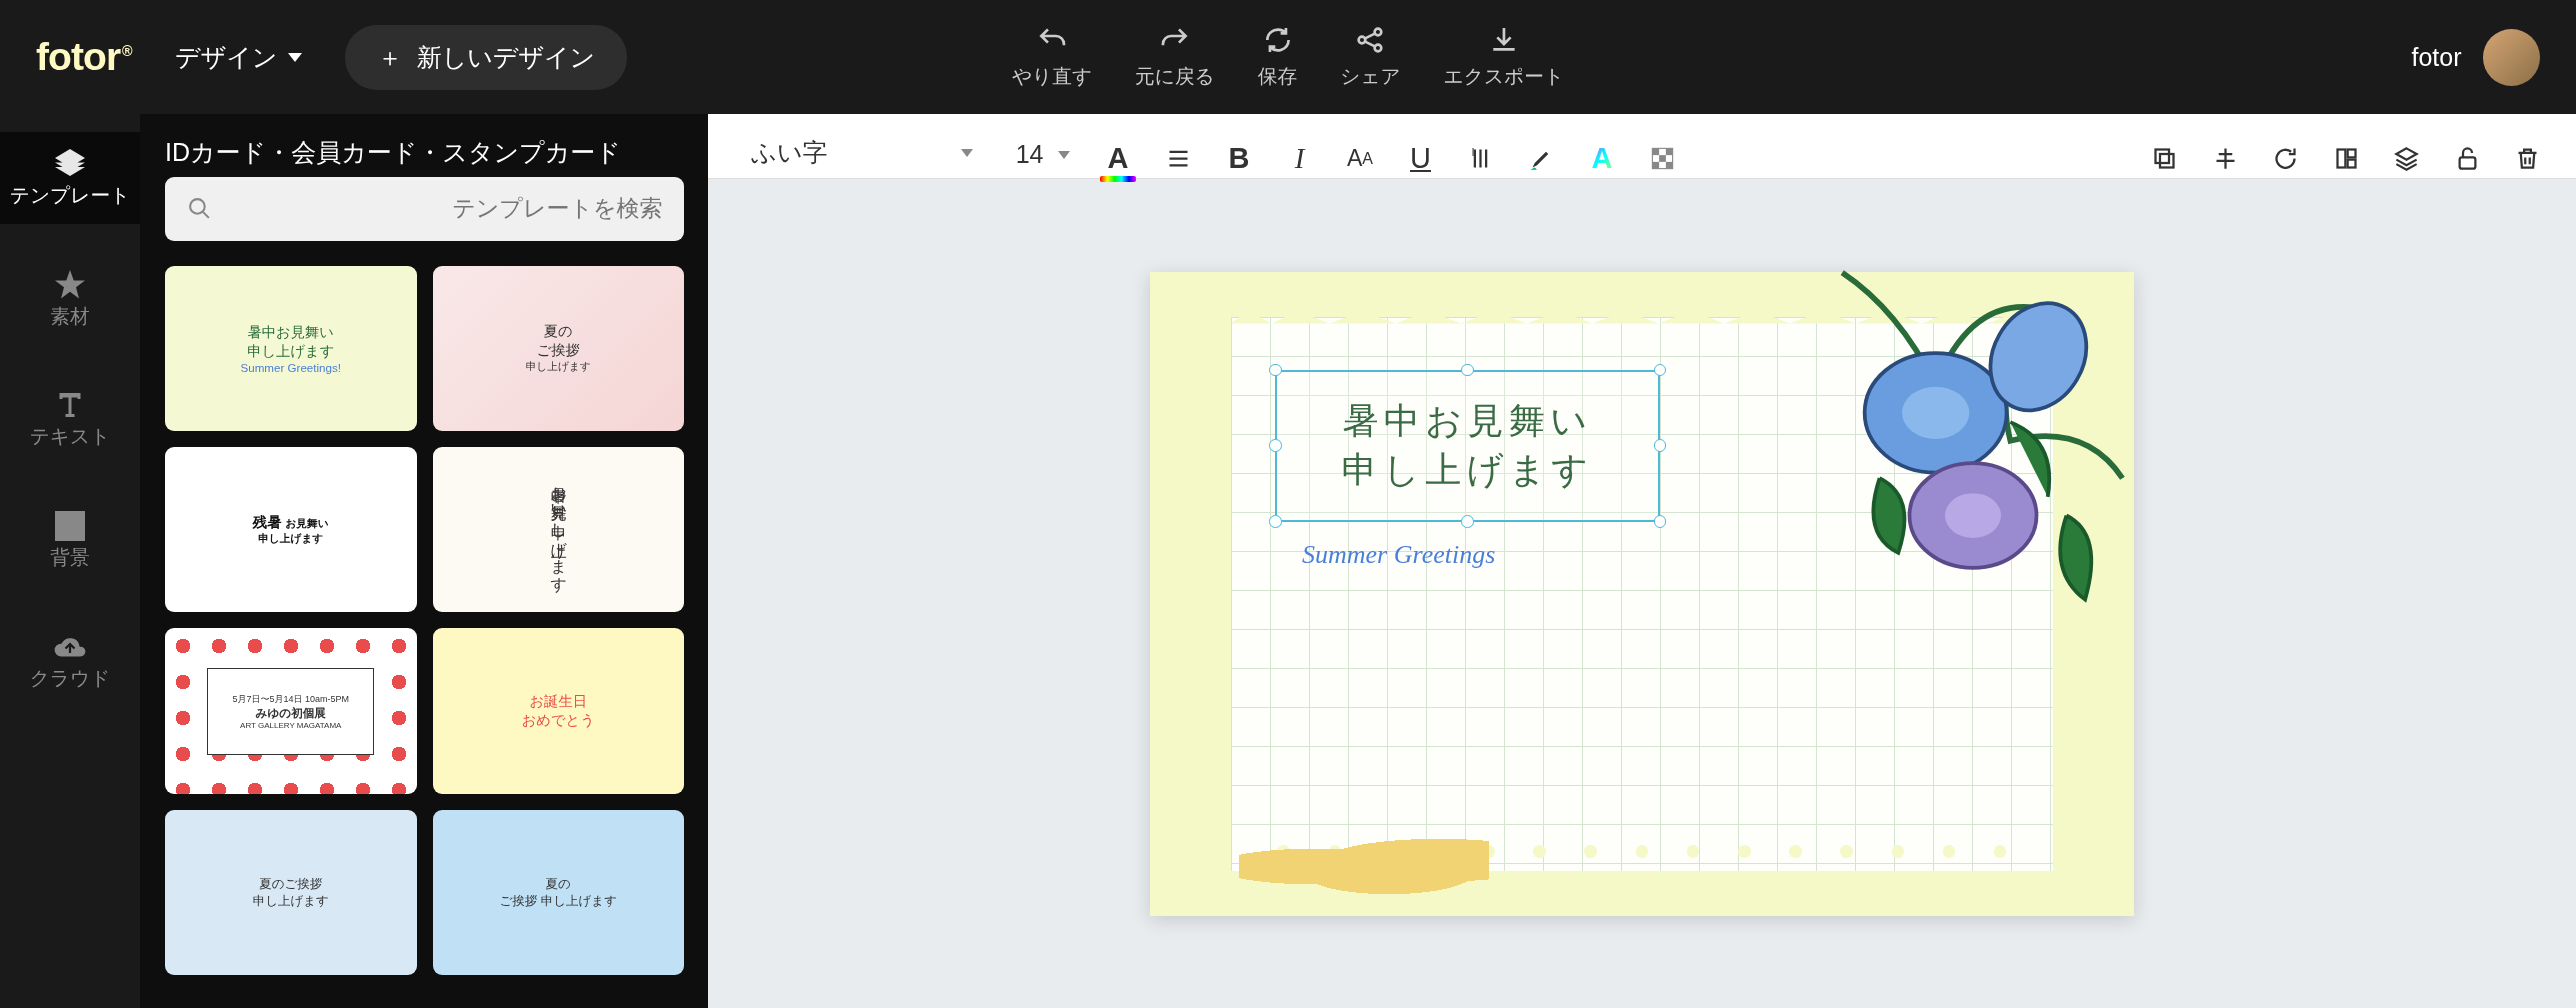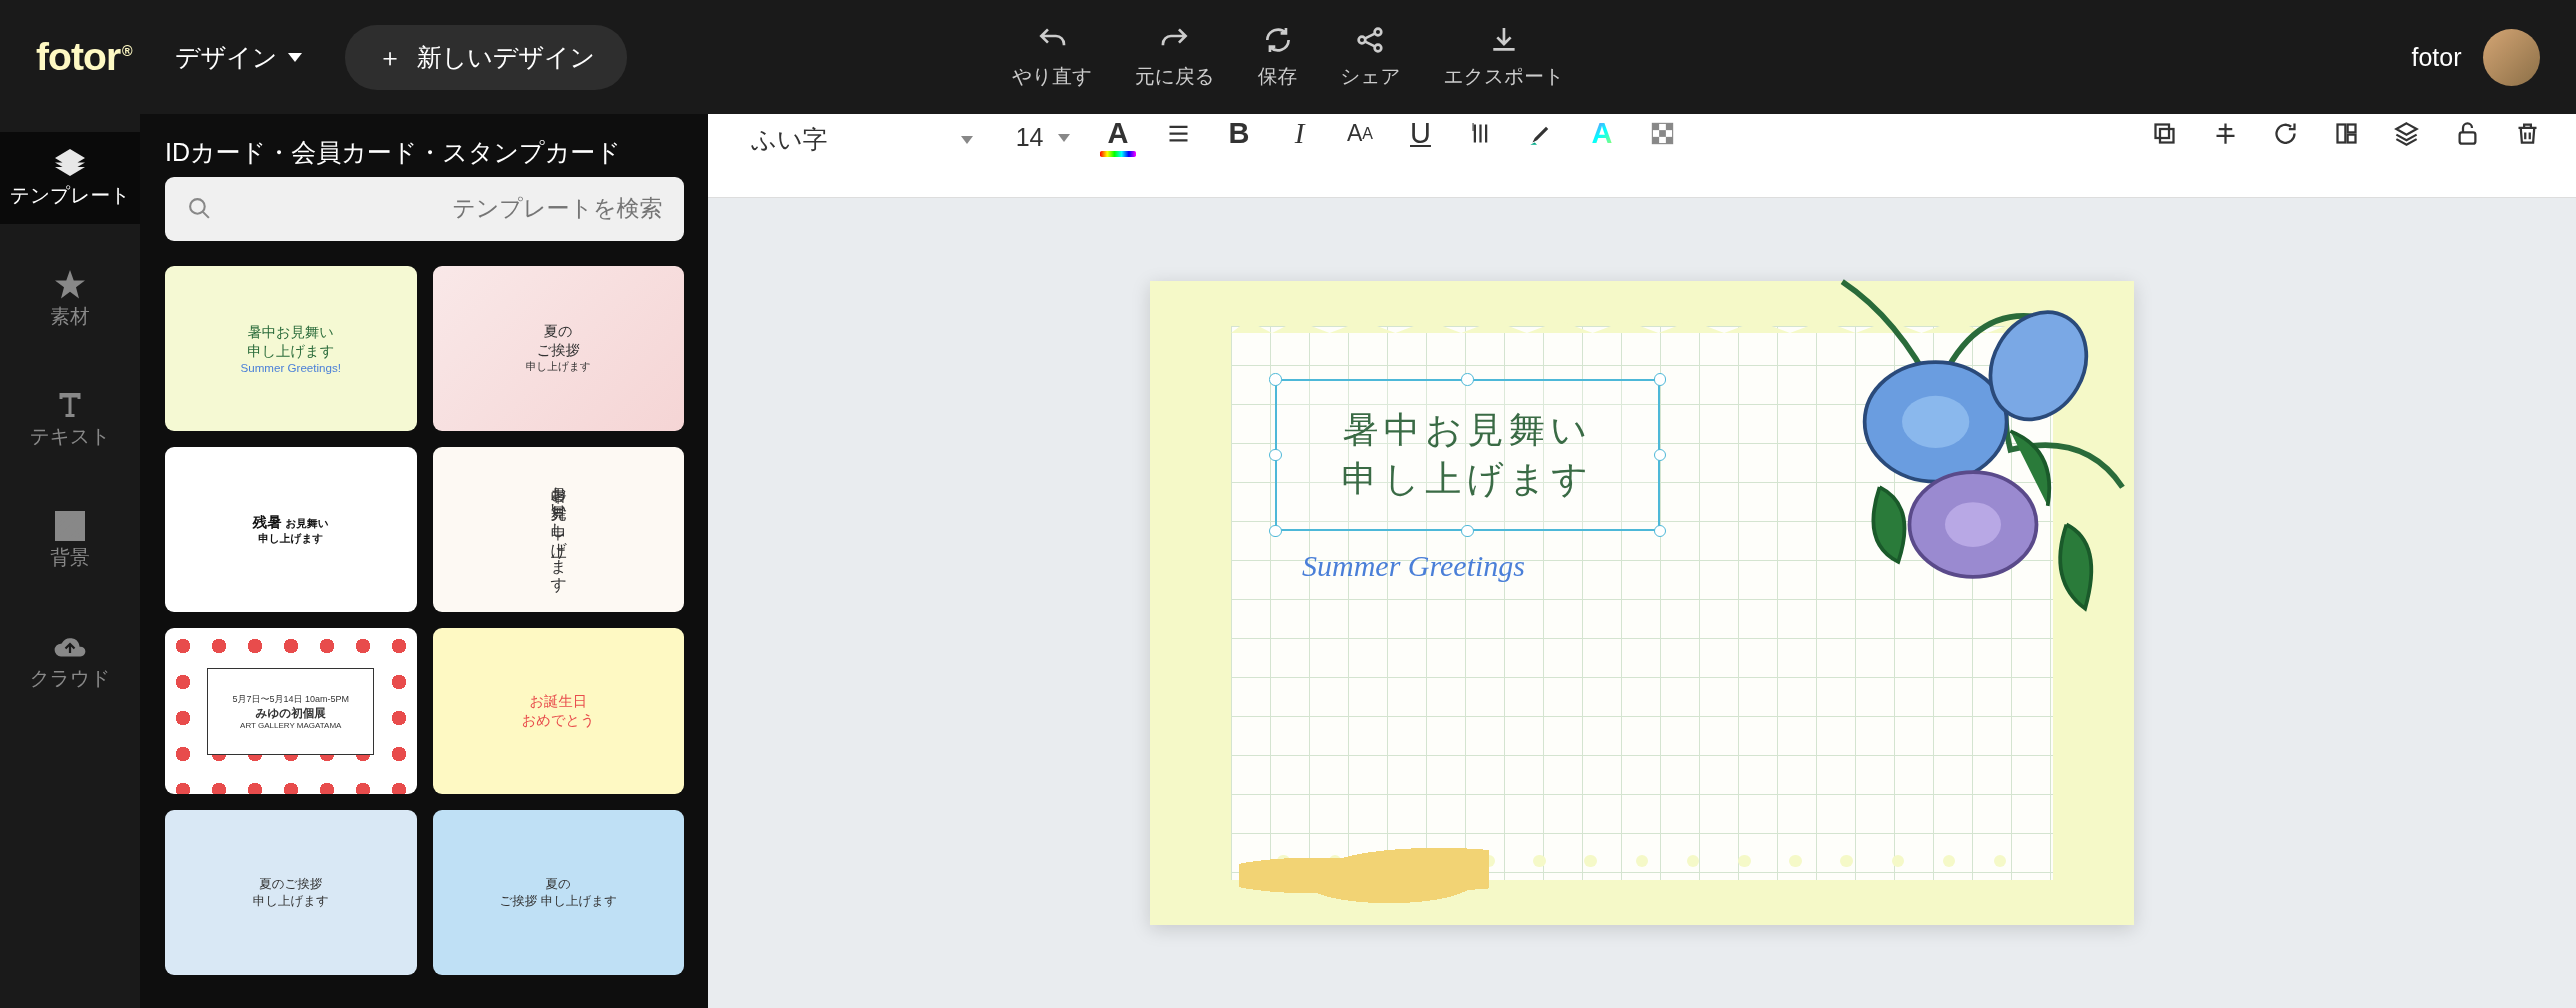--- a/index.html
+++ b/index.html
@@ -45,21 +45,21 @@
 .t3 { background: #fdf9f3; writing-mode: vertical-rl; color: #333; font-size: 16px; justify-content: space-around; }
 .t4 { background: #fff; background-image: radial-gradient(#e84c4c 7.2px, transparent 7.2px); background-size: 36px 36px; color: #333; font-size: 11.6px; }
 .t4 > div { background: #fff; padding: 24px; border: 0.9px solid #333; }
 .t5 { background: #fef9c3; color: #e84c4c; }
 .t6 { background: #d9e8f5; color: #333; font-size: 12.5px; }
 .t7 { background: #bfe0f5; color: #333; font-size: 12.5px; }
 
 
 .canvas-area { position: absolute; top: 114px; left: 708px; right: 0; bottom: 0; background: #e9ecef; display: flex; flex-direction: column; }
 
-.toolbar { height: 84px; background: #fff; display: flex; align-items: flex-start; padding: 0 29px; gap: 21.5px; border-bottom: 0.9px solid #ddd; }
+.toolbar { height: 65px; background: #fff; display: flex; align-items: flex-end; padding: 0 29px; gap: 21.5px; border-bottom: 0.9px solid #ddd; }
 .font-sel { display: flex; align-items: center; gap: 14.3px; min-width: 250px; border-radius: 5.4px; padding: 9px 14.3px; justify-content: space-between; font-size: 25px; color: #333; cursor: pointer; }
 .size-sel { display: flex; align-items: center; gap: 14.3px; padding: 9px 7.2px; font-size: 25px; color: #333; cursor: pointer; }
 .chev-s { width: 0; height: 0; border-left: 6.3px solid transparent; border-right: 6.3px solid transparent; border-top: 8px solid #888; }
 
 .tool-btn { width: 39px; height: 39px; display: flex; align-items: center; justify-content: center; cursor: pointer; font-size: 29px; color: #333; }
 .color-a { position: relative; }
 .color-a .bar { position: absolute; bottom: -3.6px; left: 1.8px; right: 1.8px; height: 5.4px; background: linear-gradient(90deg,#f00,#ff0,#0f0,#0ff,#00f,#f0f); border-radius: 1.8px; }
 .spacer { flex: 1; }
 
 .canvas-wrap { flex: 1; display: flex; align-items: center; justify-content: center; }
@@ -68,21 +68,21 @@
 .paper::before { content: ""; position: absolute; top: -5.4px; left: 0; right: 0; height: 12.5px; background: #f5f9c8; clip-path: polygon(0 100%, 2% 0, 5% 100%, 8% 0, 12% 100%, 16% 0, 20% 100%, 24% 0, 28% 100%, 32% 0, 36% 100%, 40% 0, 44% 100%, 48% 0, 52% 100%, 56% 0, 60% 100%, 64% 0, 68% 100%, 72% 0, 76% 100%, 80% 0, 84% 100%, 88% 0, 92% 100%, 96% 0, 100% 100%); }
 .holes { position: absolute; bottom: 7.2px; left: 0; right: 0; height: 18px; display: flex; justify-content: space-around; padding: 0 27px; }
 .holes span { width: 12.5px; height: 12.5px; border-radius: 50%; background: #f5f9c8; }
 
 .flower { position: absolute; top: -18px; right: -36px; width: 394px; height: 411px; }
 .text-box { position: absolute; top: 98px; left: 125px; width: 385px; height: 152px; border: 2.7px solid #4db8d8; background: rgba(255,255,255,0.2); display: flex; flex-direction: column; justify-content: center; align-items: center; font-size: 36px; color: #3a6b45; font-family: serif; letter-spacing: 5.4px; writing-mode: horizontal-tb; }
 .text-box .handle { position: absolute; width: 12.5px; height: 12.5px; background: #fff; border: 1.8px solid #4db8d8; border-radius: 50%; }
 .h-tl{top:-8px;left:-8px;} .h-tc{top:-8px;left:50%;margin-left:-6.3px;} .h-tr{top:-8px;right:-8px;}
 .h-ml{top:50%;left:-8px;margin-top:-6.3px;} .h-mr{top:50%;right:-8px;margin-top:-6.3px;}
 .h-bl{bottom:-8px;left:-8px;} .h-bc{bottom:-8px;left:50%;margin-left:-6.3px;} .h-br{bottom:-8px;right:-8px;}
-.sub-text { position: absolute; top: 268px; left: 152px; font-size: 30px; color: #4a7fd8; font-style: italic; font-family: cursive; }
+.sub-text { position: absolute; top: 268px; left: 152px; font-size: 26px; color: #4a7fd8; font-style: italic; font-family: cursive; }
 .straw { position: absolute; bottom: 18px; left: 89px; width: 250px; height: 63px; background: radial-gradient(ellipse at 30% 50%,#f2d374 40%,transparent 40%), radial-gradient(ellipse at 60% 60%,#f2d374 40%,transparent 40%), radial-gradient(ellipse at 80% 40%,#f2d374 40%,transparent 40%); }
 
 </style>
 </head>
 <body>
 
 <div class="header">
   <div class="logo"><span>fotor</span><sup>®</sup></div>
   <div class="design-dd">
     <span>デザイン</span>

